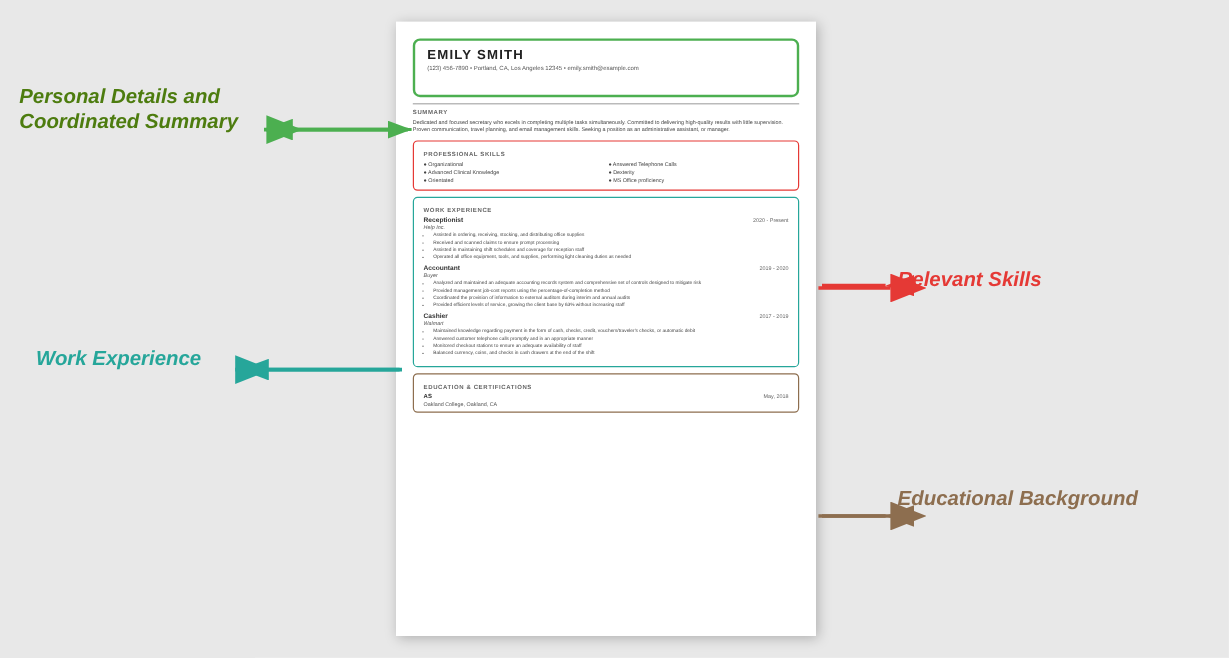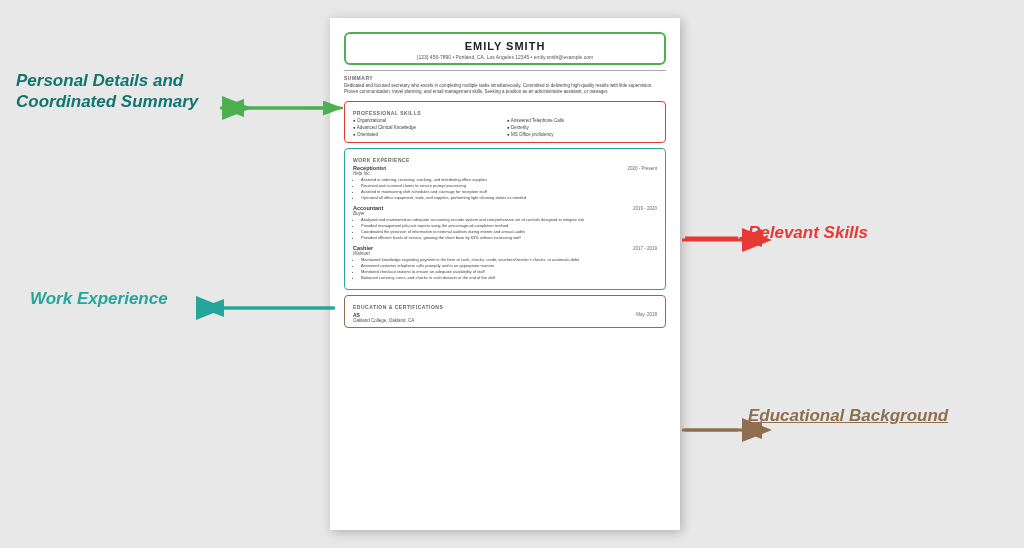--- a/index.html
+++ b/index.html
@@ -29,23 +29,22 @@
       background: #fff;
       box-shadow: 2px 2px 10px rgba(0,0,0,0.25);
       padding: 14px 14px 10px 14px;
       font-family: Arial, sans-serif;
     }
 
     
     .resume-header-box {
       border: 2px solid #4CAF50;
       border-radius: 6px;
-      padding: 6px 10px 3px 10px;
+      padding: 6px 10px 19px 10px;
       margin-bottom: 5px;
-      text-align: center;
     }
 
     .resume-name {
       font-size: 11px;
       font-weight: bold;
       letter-spacing: 1px;
       color: #222;
     }
 
     .resume-contact {
@@ -323,34 +322,34 @@
   <line x1="340" y1="108" x2="220" y2="108" stroke="#4CAF50" stroke-width="3" marker-end="url(#arrowhead-green)"></line>
 
   <line x1="685" y1="238" x2="738" y2="238" stroke="#e53935" stroke-width="3" marker-end="url(#arrowhead-red)"></line>
 
   <line x1="335" y1="308" x2="200" y2="308" stroke="#26a69a" stroke-width="3" marker-end="url(#arrowhead-teal)"></line>
 
   <line x1="685" y1="430" x2="738" y2="430" stroke="#8d6e4f" stroke-width="3" marker-end="url(#arrowhead-brown)"></line>
 
 </svg>
 
-<div class="annotation-label green" style="position:absolute; left:16px; top:70px; font-style:italic; font-weight:bold; font-size:17px; line-height:1.25; color:#0f766e;">
+<div class="annotation-label green" style="position:absolute; left:16px; top:70px; font-style:italic; font-weight:bold; font-size:17px; line-height:1.25; color:#4d7c0f;">
   <span>Personal Details and</span>
   <span>Coordinated Summary</span>
 </div>
 
 <div class="annotation-label red" style="position:absolute; left:748px; top:222px; font-style:italic; font-weight:bold; font-size:17px; color:#e53935;text-align:center;">
   <span>Relevant Skills</span>
 </div>
 
 <div class="annotation-label teal" style="position:absolute; left:30px; top:288px; font-style:italic; font-weight:bold; font-size:17px; color:#26a69a;">
   <span>Work Experience</span>
 </div>
 
-<div class="annotation-label brown" style="position:absolute; left:748px; top:405px; font-style:italic; font-weight:bold; font-size:17px; color:#8d6e4f;text-decoration:underline;">
+<div class="annotation-label brown" style="position:absolute; left:748px; top:405px; font-style:italic; font-weight:bold; font-size:17px; color:#8d6e4f;">
   <span>Educational Background</span>
 </div>
 
 <svg style="position:absolute;top:0;left:0;width:1024px;height:548px;pointer-events:none;">
   <defs>
     <marker id="ah-green-l" markerWidth="10" markerHeight="8" refX="10" refY="4" orient="auto">
       <polygon points="10 0, 0 4, 10 8" fill="#4CAF50"></polygon>
     </marker>
     <marker id="ah-red-r" markerWidth="10" markerHeight="8" refX="0" refY="4" orient="auto">
       <polygon points="0 0, 10 4, 0 8" fill="#e53935"></polygon>

